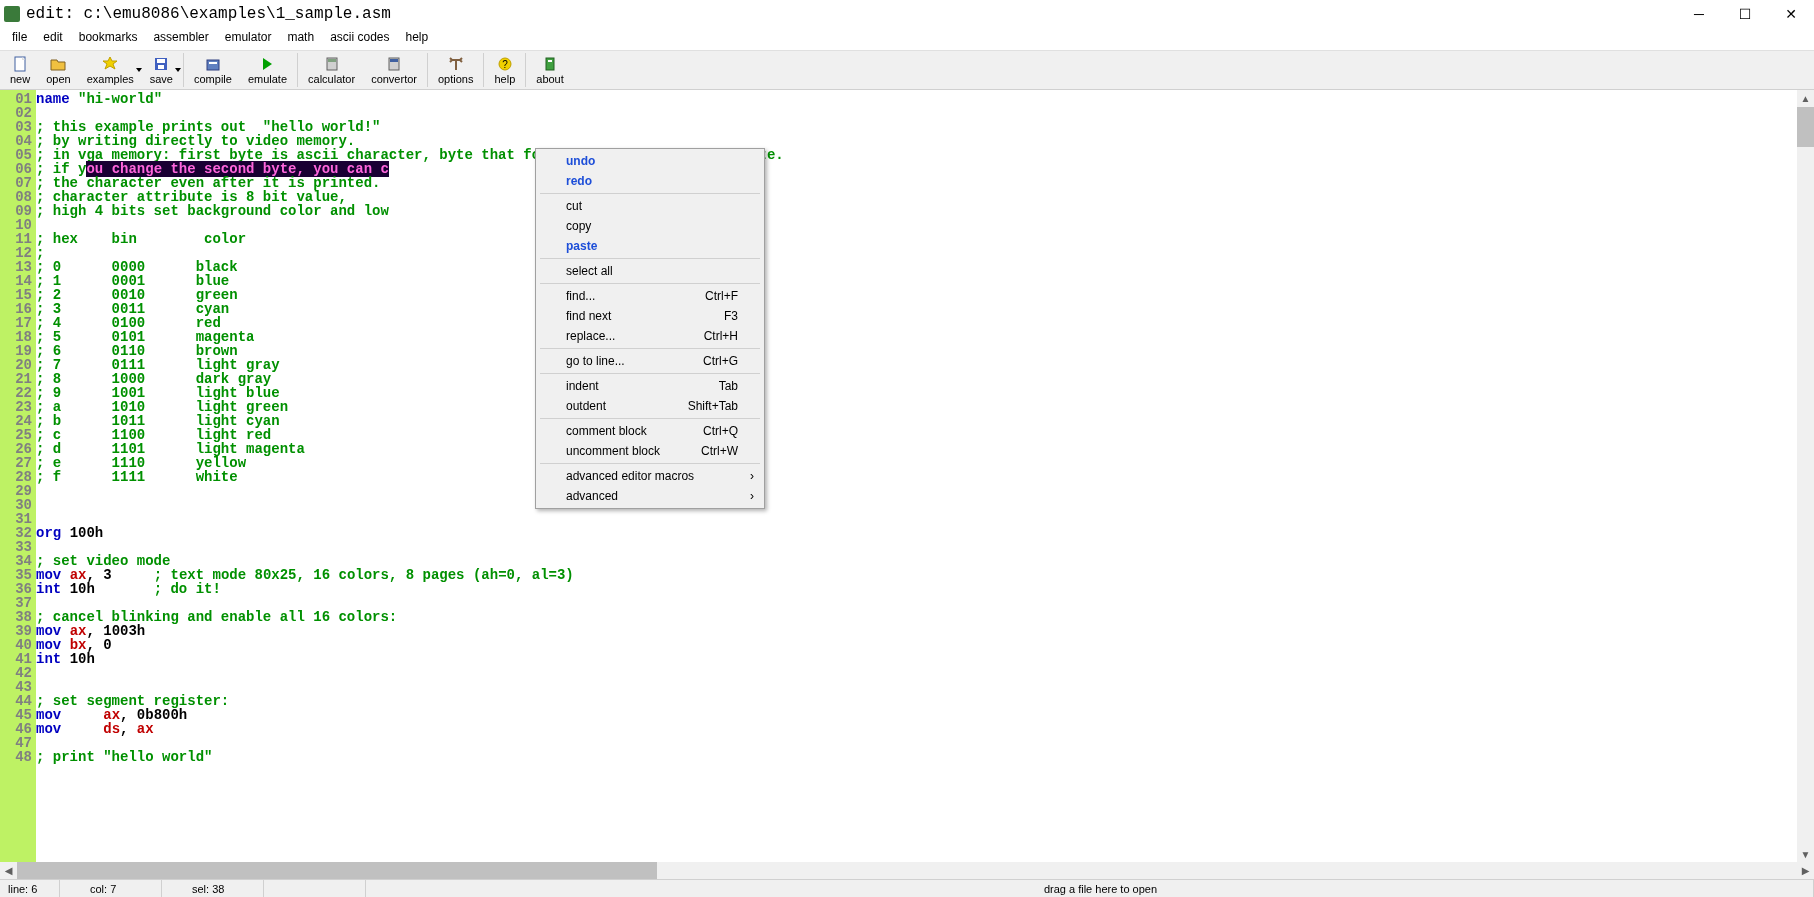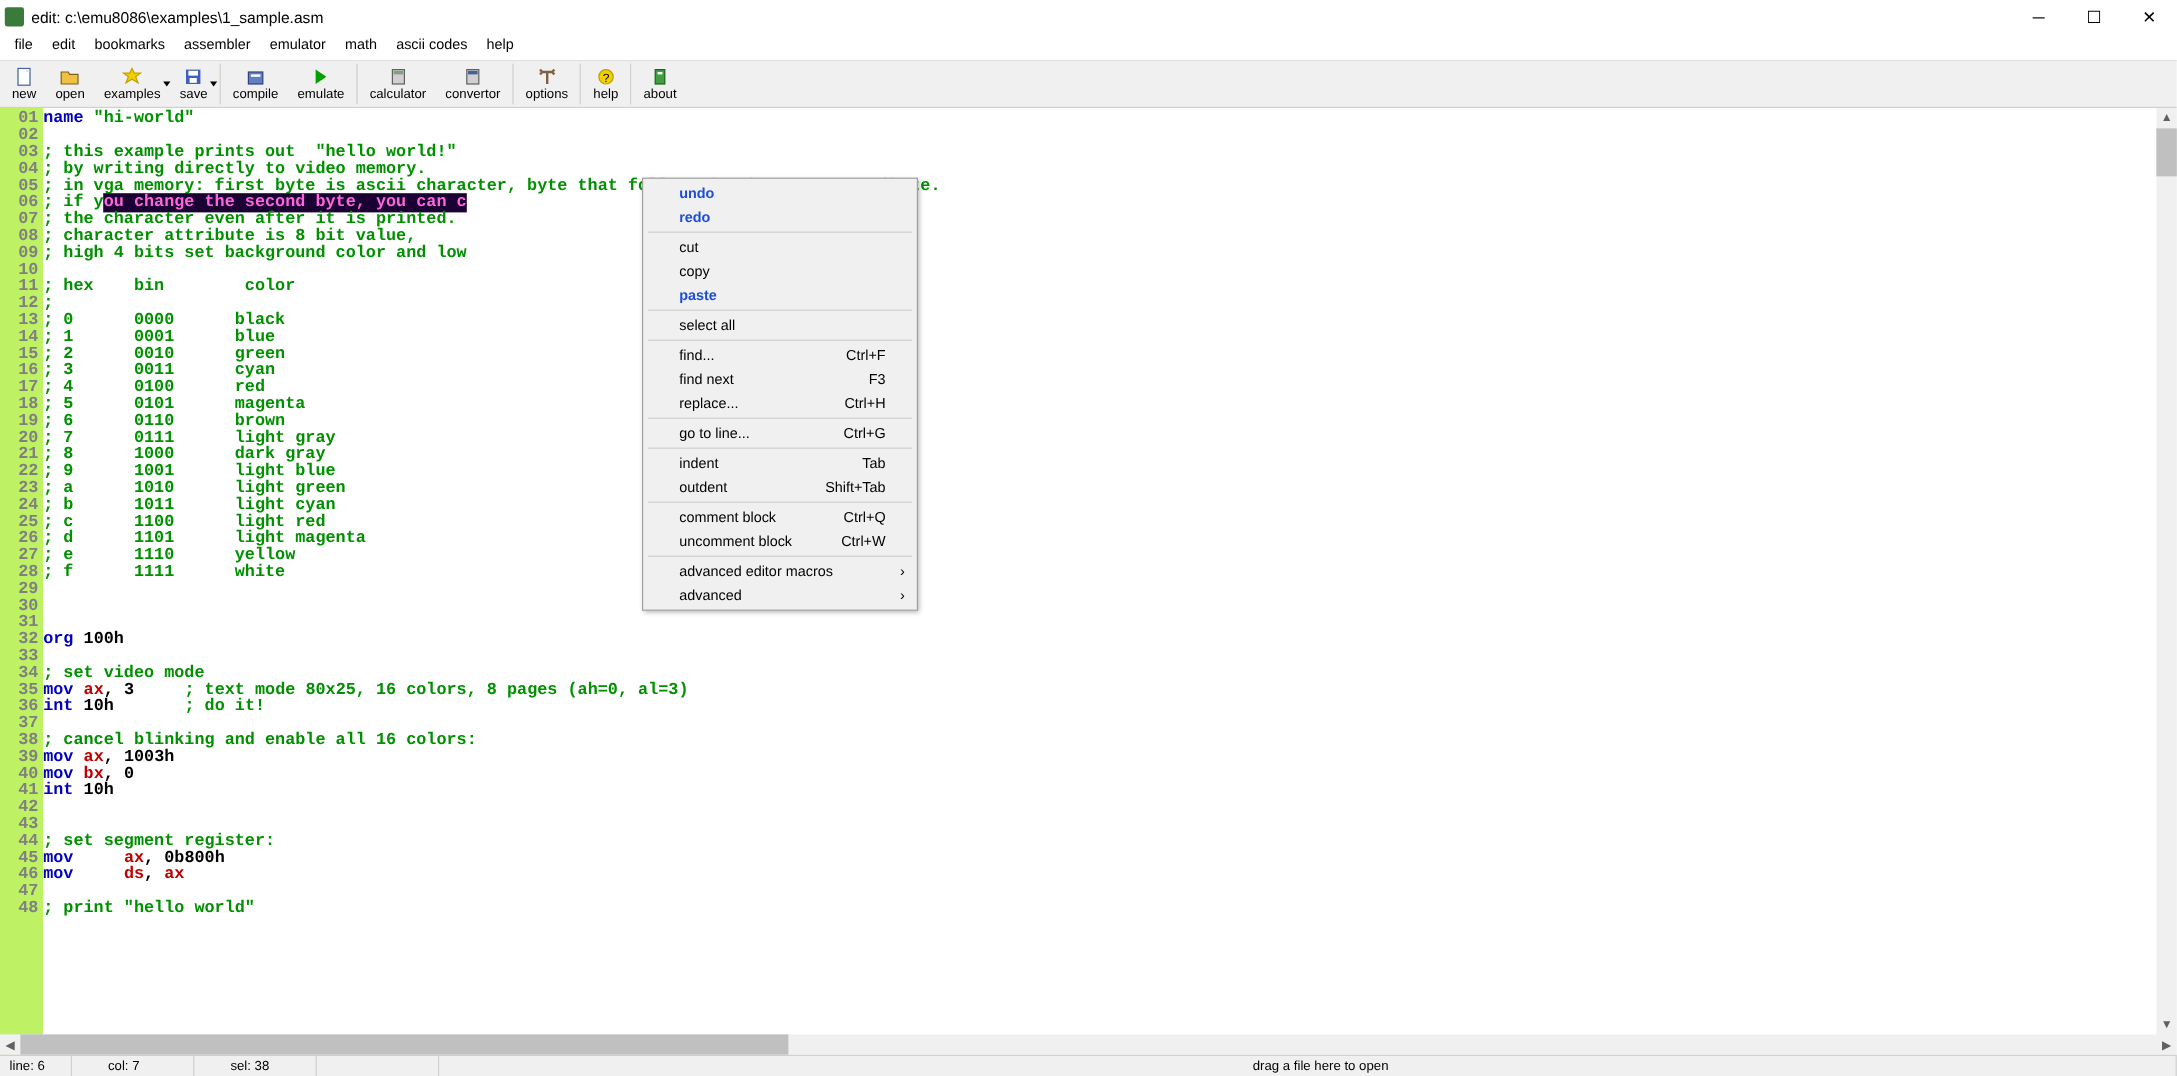--- a/index.html
+++ b/index.html
@@ -1,19 +1,19 @@
 <!DOCTYPE html>
 <html><head>
 <meta charset="utf-8">
 <style>
 * { margin: 0; padding: 0; box-sizing: border-box; }
 body { font-family: "Segoe UI", Tahoma, sans-serif; font-size: 12px; background: #fff; overflow: hidden; }
 .titlebar { height: 28px; background: #fff; display: flex; align-items: center; padding: 0 4px; position: relative; }
 .titlebar-icon { width: 16px; height: 16px; background: #3a7a3a; border-radius: 2px; margin-right: 6px; }
-.titlebar-text { font-size: 13px; color: #000; }
+.titlebar-text { font-size: 16px; color: #000; font-family: Liberation Mono, monospace; }
 .titlebar-controls { position: absolute; right: 0; top: 0; display: flex; }
 .tb-btn { width: 46px; height: 28px; display: flex; align-items: center; justify-content: center; font-size: 14px; }
 .menubar { height: 22px; display: flex; padding: 0 4px; background: #fff; }
 .menu-item { padding: 2px 8px; font-size: 12px; }
 .toolbar { height: 40px; background: #f0f0f0; border-top: 1px solid #e0e0e0; border-bottom: 1px solid #d0d0d0; display: flex; align-items: center; padding: 0 2px; }
 .tool-btn { display: flex; flex-direction: column; align-items: center; justify-content: center; padding: 2px 8px; height: 38px; font-size: 11px; color: #000; position: relative; }
 .tool-icon { width: 18px; height: 16px; margin-bottom: 1px; display: flex; align-items: center; justify-content: center; }
 .tool-sep { width: 1px; height: 34px; background: #d0d0d0; margin: 0 2px; }
 .dropdown-arrow { position: absolute; right: 0; top: 50%; transform: translateY(-50%); border-left: 3px solid transparent; border-right: 3px solid transparent; border-top: 4px solid #000; }
 .editor-wrap { position: relative; height: calc(100vh - 108px); display: flex; background: #fff; }

